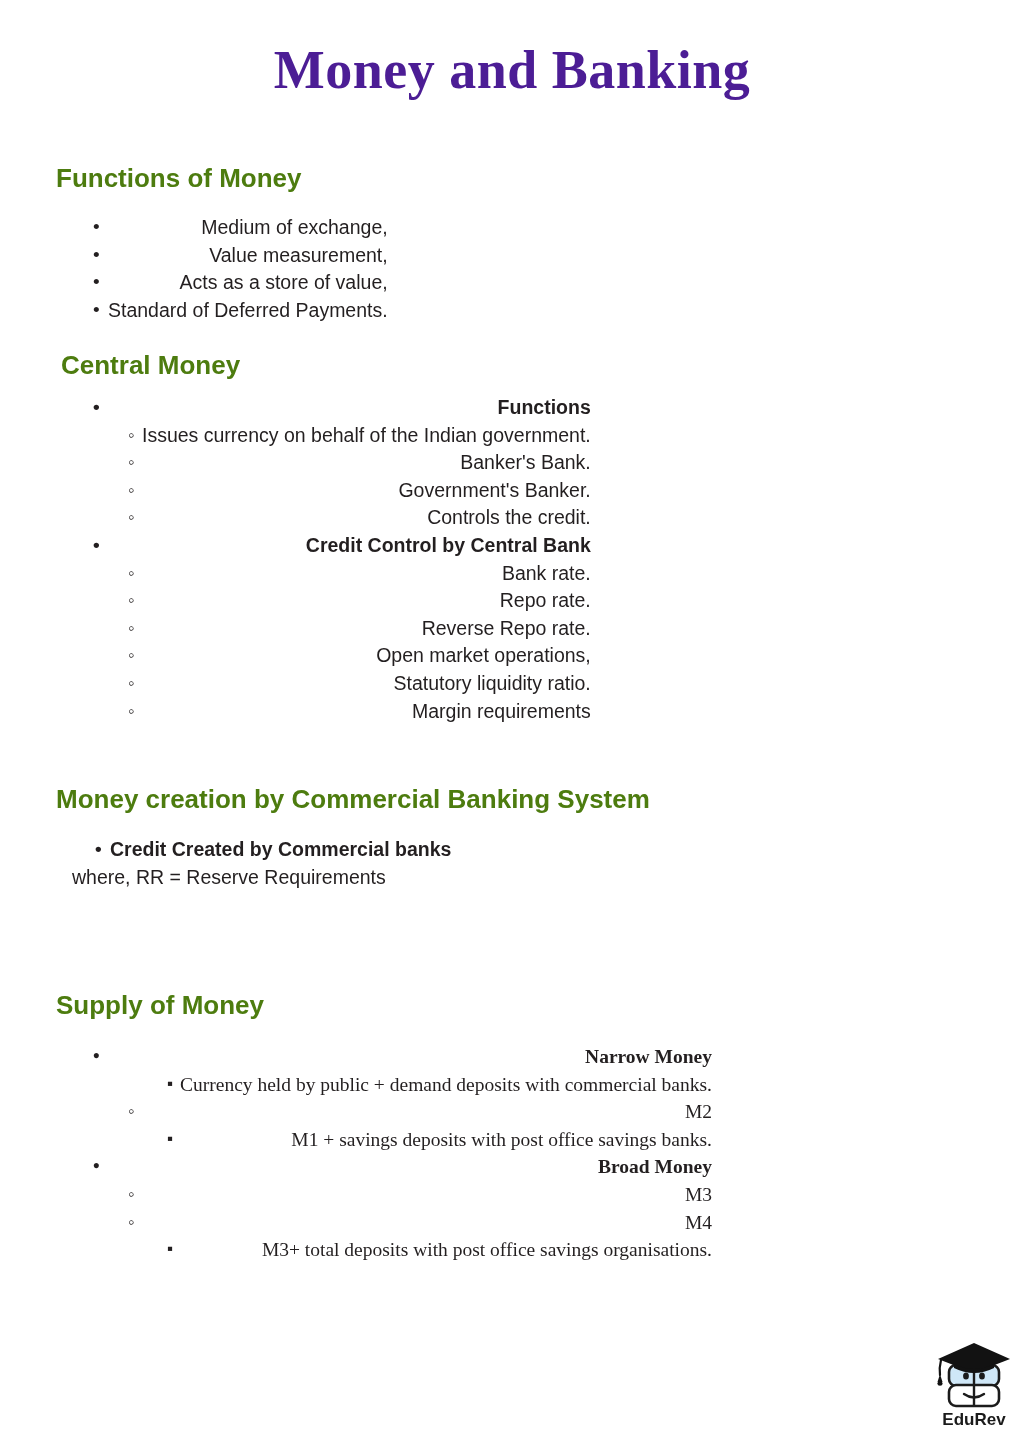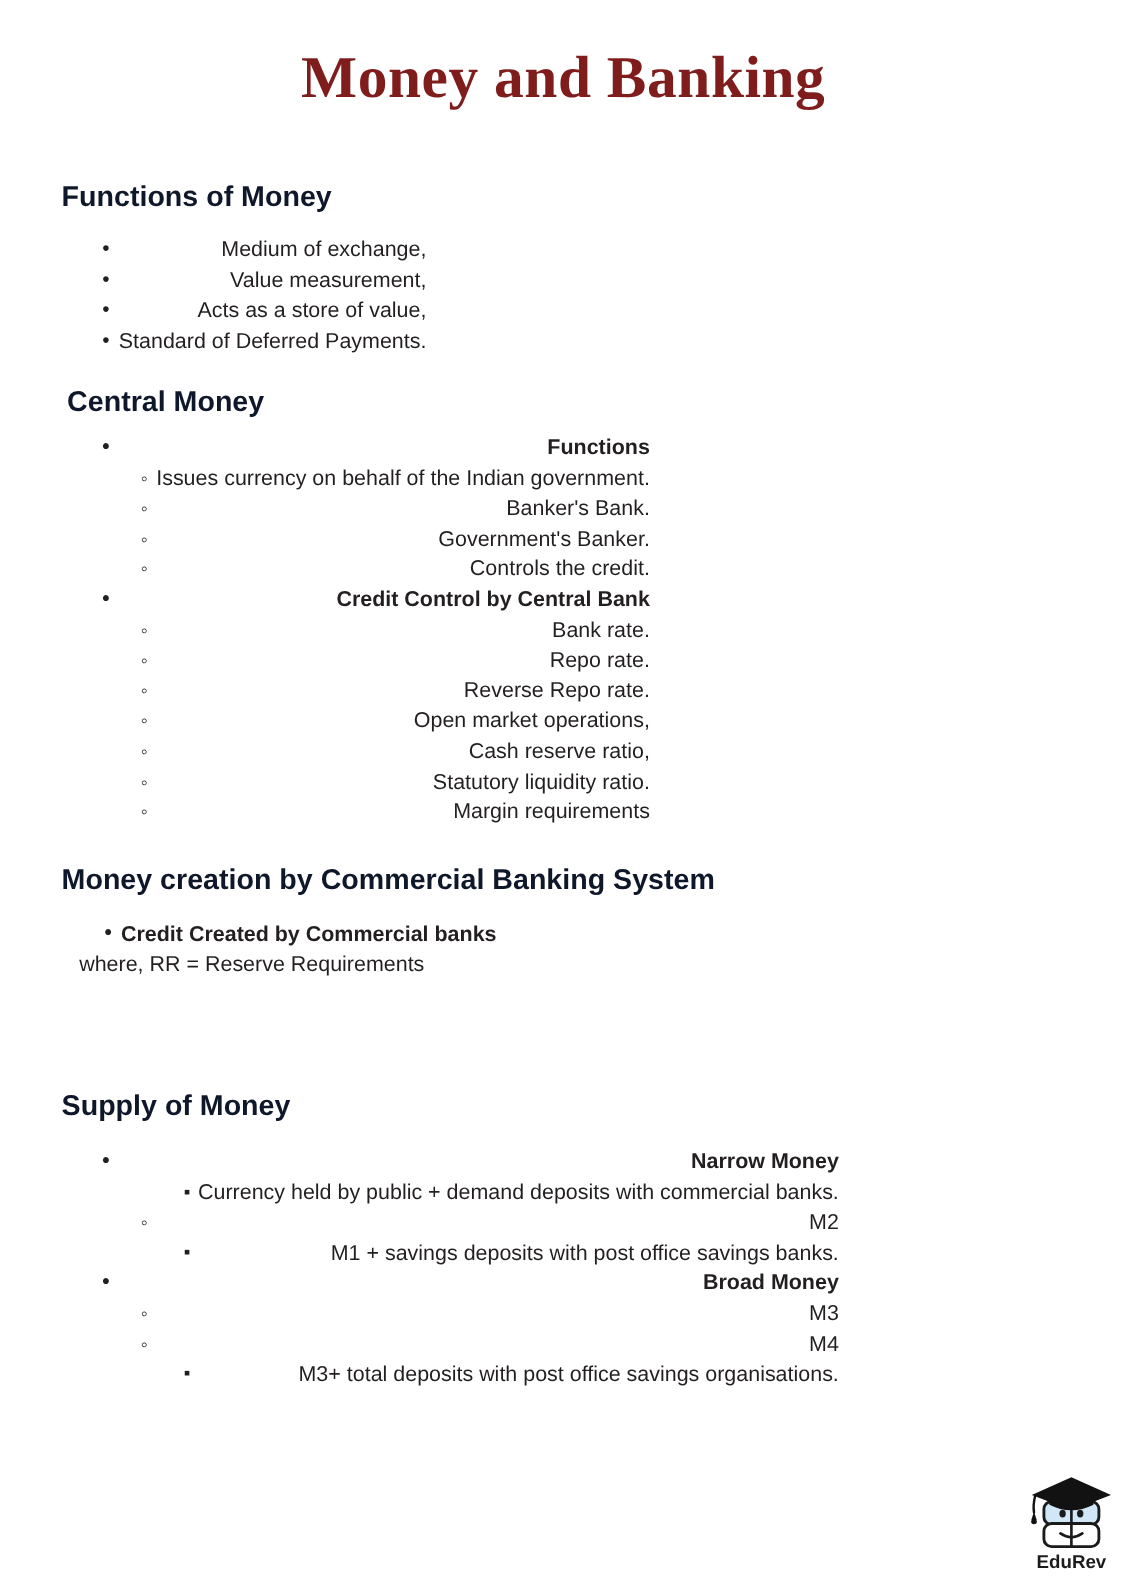--- a/index.html
+++ b/index.html
@@ -22,31 +22,31 @@
     position: absolute;
     top: 42px;
     left: 0;
     width: 1024px;
     text-align: center;
     font-family: "Liberation Serif", serif;
     font-weight: bold;
     font-size: 54px;
     line-height: 1.05;
     letter-spacing: 0.5px;
-    color: #7f1d1d;
+    color: #4c1d95;
   }
 
   
   .section-heading {
     position: absolute;
     font-family: "Liberation Sans", sans-serif;
     font-weight: bold;
     font-size: 26px;
     line-height: 1.1;
-    color: #0f172a;
+    color: #4d7c0f;
     white-space: nowrap;
   }
   .sh-functions      { top: 164px; left: 56px; }
   .sh-central-bank   { top: 351px; left: 61px; }
   .sh-money-creation { top: 785px; left: 56px; }
   .sh-supply         { top: 991px; left: 56px; }
 
   
   .list-block {
     position: absolute;
@@ -104,21 +104,21 @@
 
   .plain-line {
     white-space: nowrap;
   }
 
   
   #functions-list      { top: 214px; left: 93px; }
   #central-bank-list   { top: 394px; left: 93px; }
   #money-creation-list { top: 836px; left: 95px; }
   #money-creation-note { top: 864px; left: 72px; }
-  #supply-list         { top: 1043px; left: 93px; }
+  #supply-list         { top: 1043px; left: 93px; font-family: Liberation Serif, serif; }
 
   
   .logo {
     position: absolute;
     left: 928px;
     top: 1337px;
     width: 92px;
     height: 92px;
   }
   .logo svg { display: block; }
@@ -144,21 +144,20 @@
   <div class="li lvl2">Issues currency on behalf of the Indian government.</div>
   <div class="li lvl2">Banker's Bank.</div>
   <div class="li lvl2">Government's Banker.</div>
   <div class="li lvl2">Controls the credit.</div>
 
   <div class="li lvl1 bold">Credit Control by Central Bank</div>
   <div class="li lvl2">Bank rate.</div>
   <div class="li lvl2">Repo rate.</div>
   <div class="li lvl2">Reverse Repo rate.</div>
   <div class="li lvl2">Open market operations,</div>
-  <div class="li lvl2">Cash reserve ratio,</div>
   <div class="li lvl2">Statutory liquidity ratio.</div>
   <div class="li lvl2">Margin requirements</div>
 </div>
 
 <div class="section-heading sh-money-creation">Money creation by Commercial Banking System</div>
 
 <div class="list-block" id="money-creation-list">
   <div class="li lvl1 bold">Credit Created by Commercial banks</div>
 </div>
 

